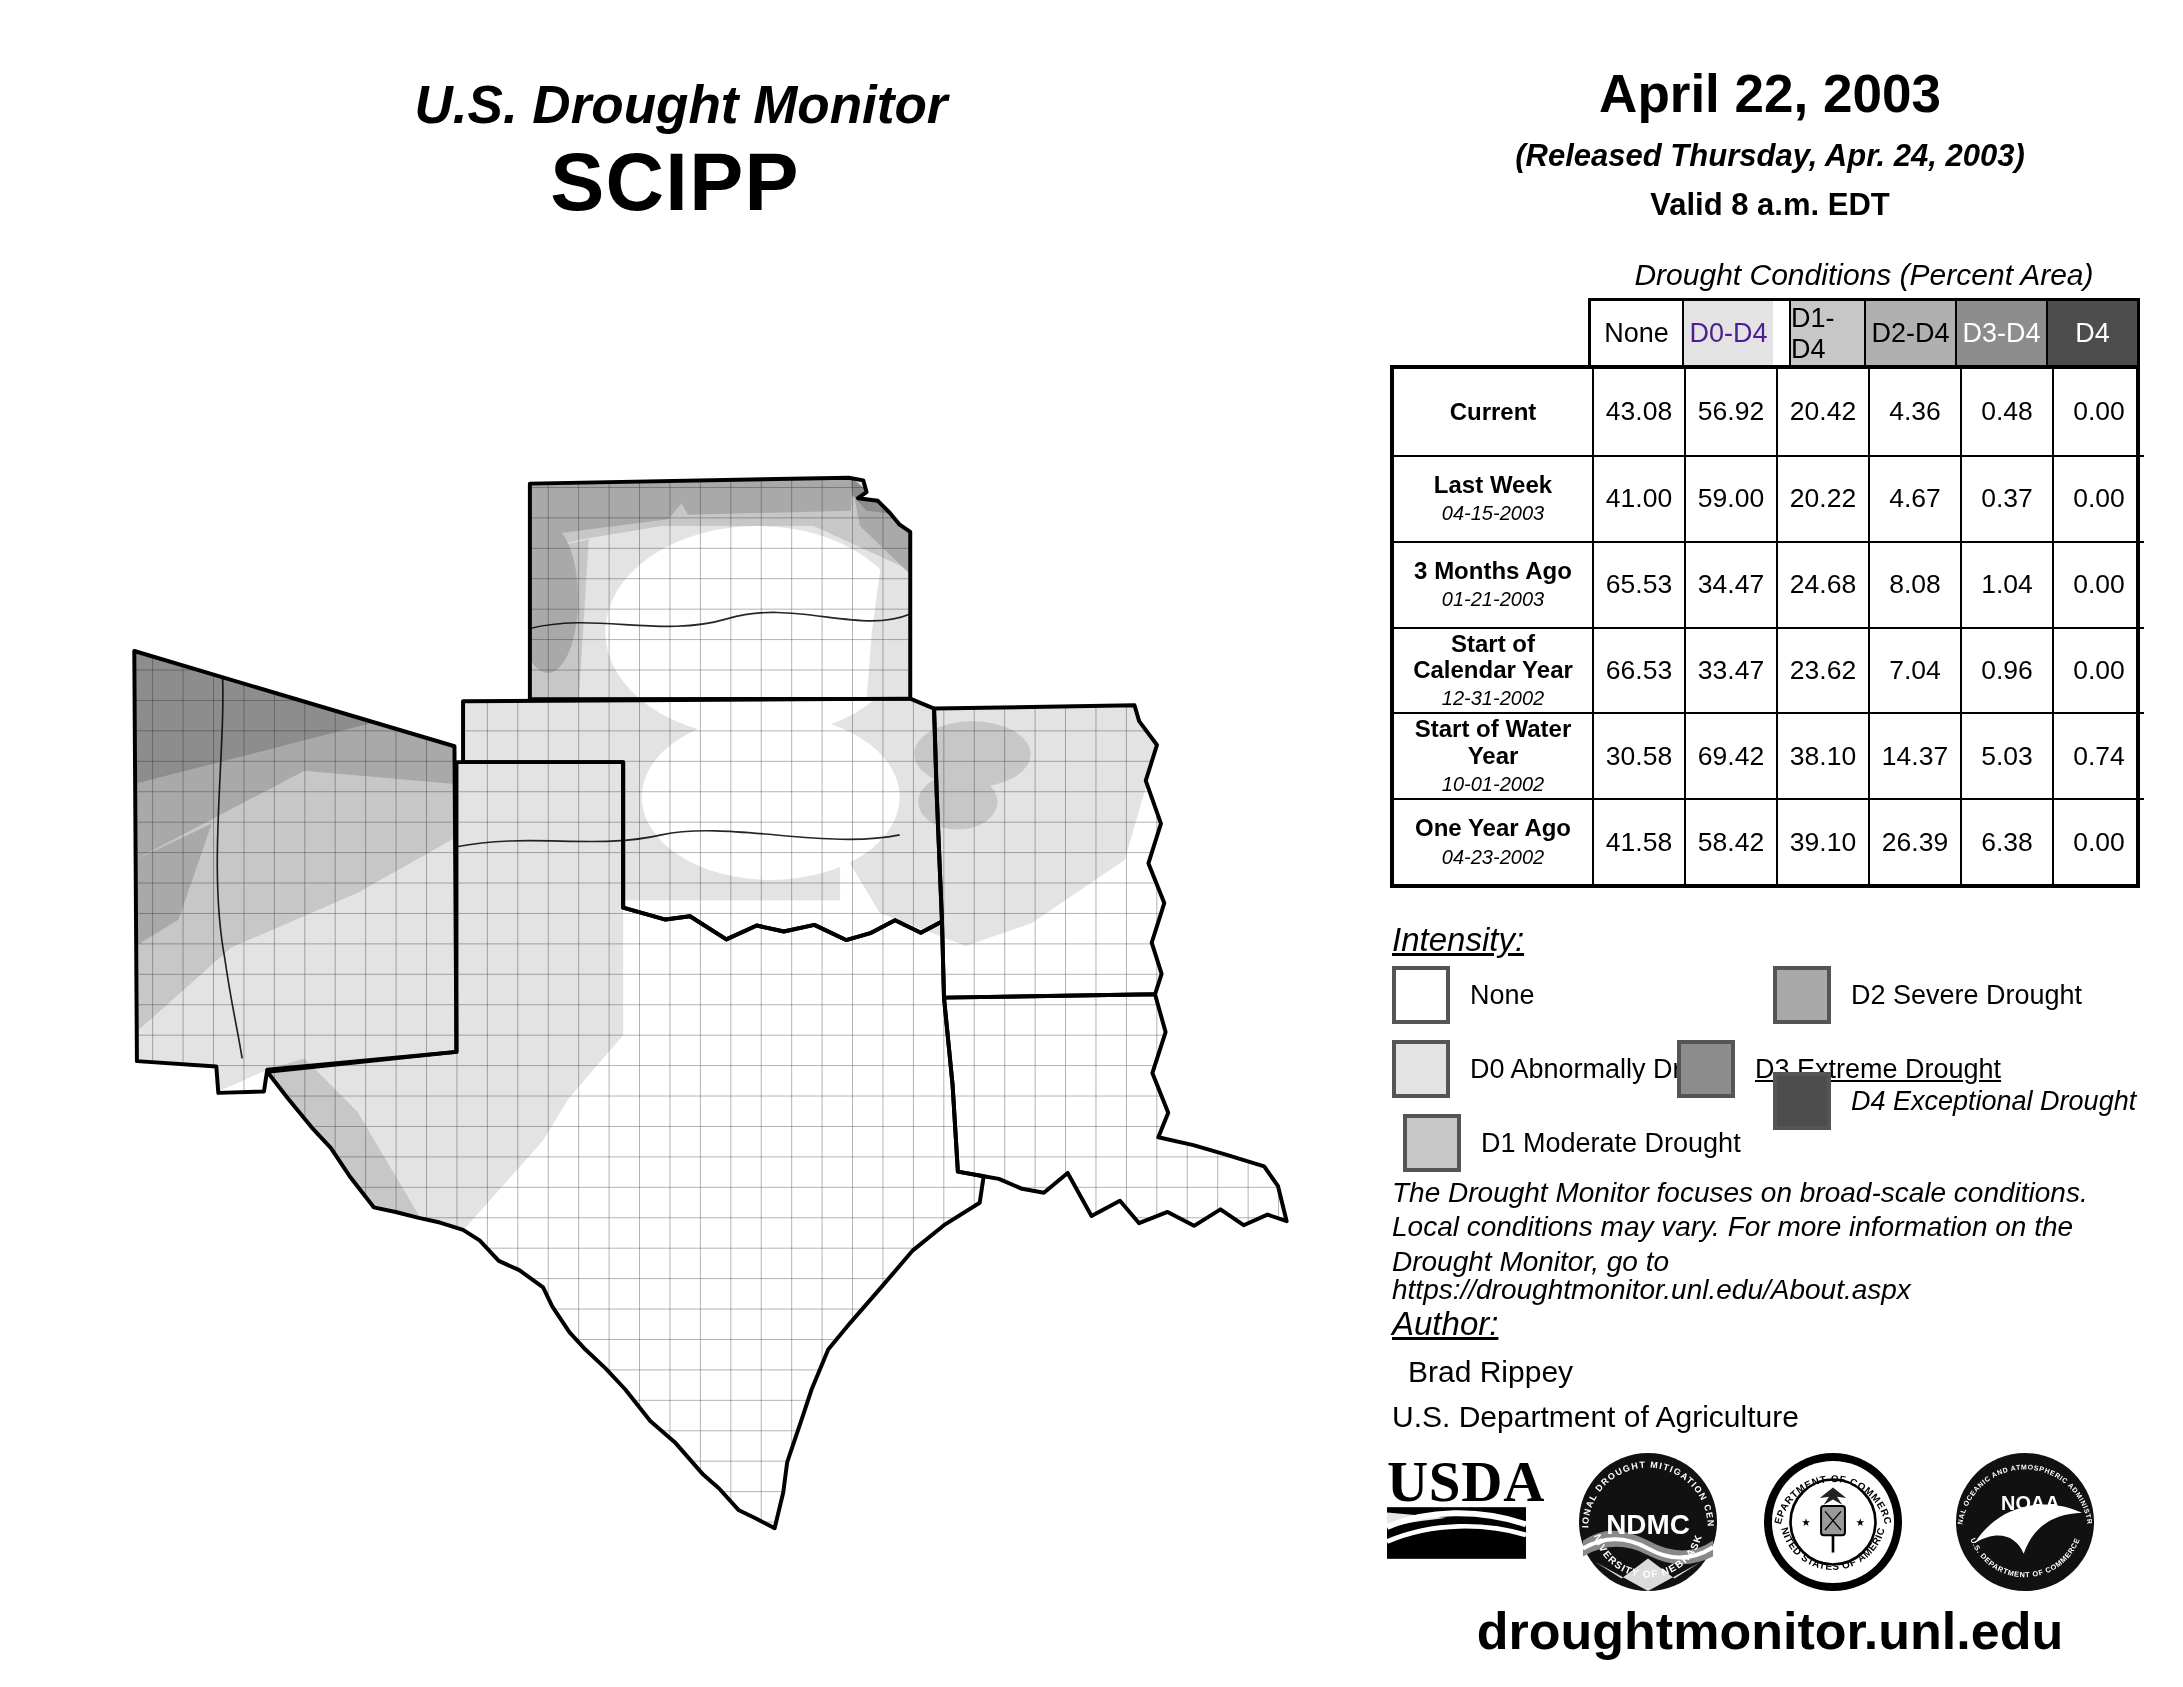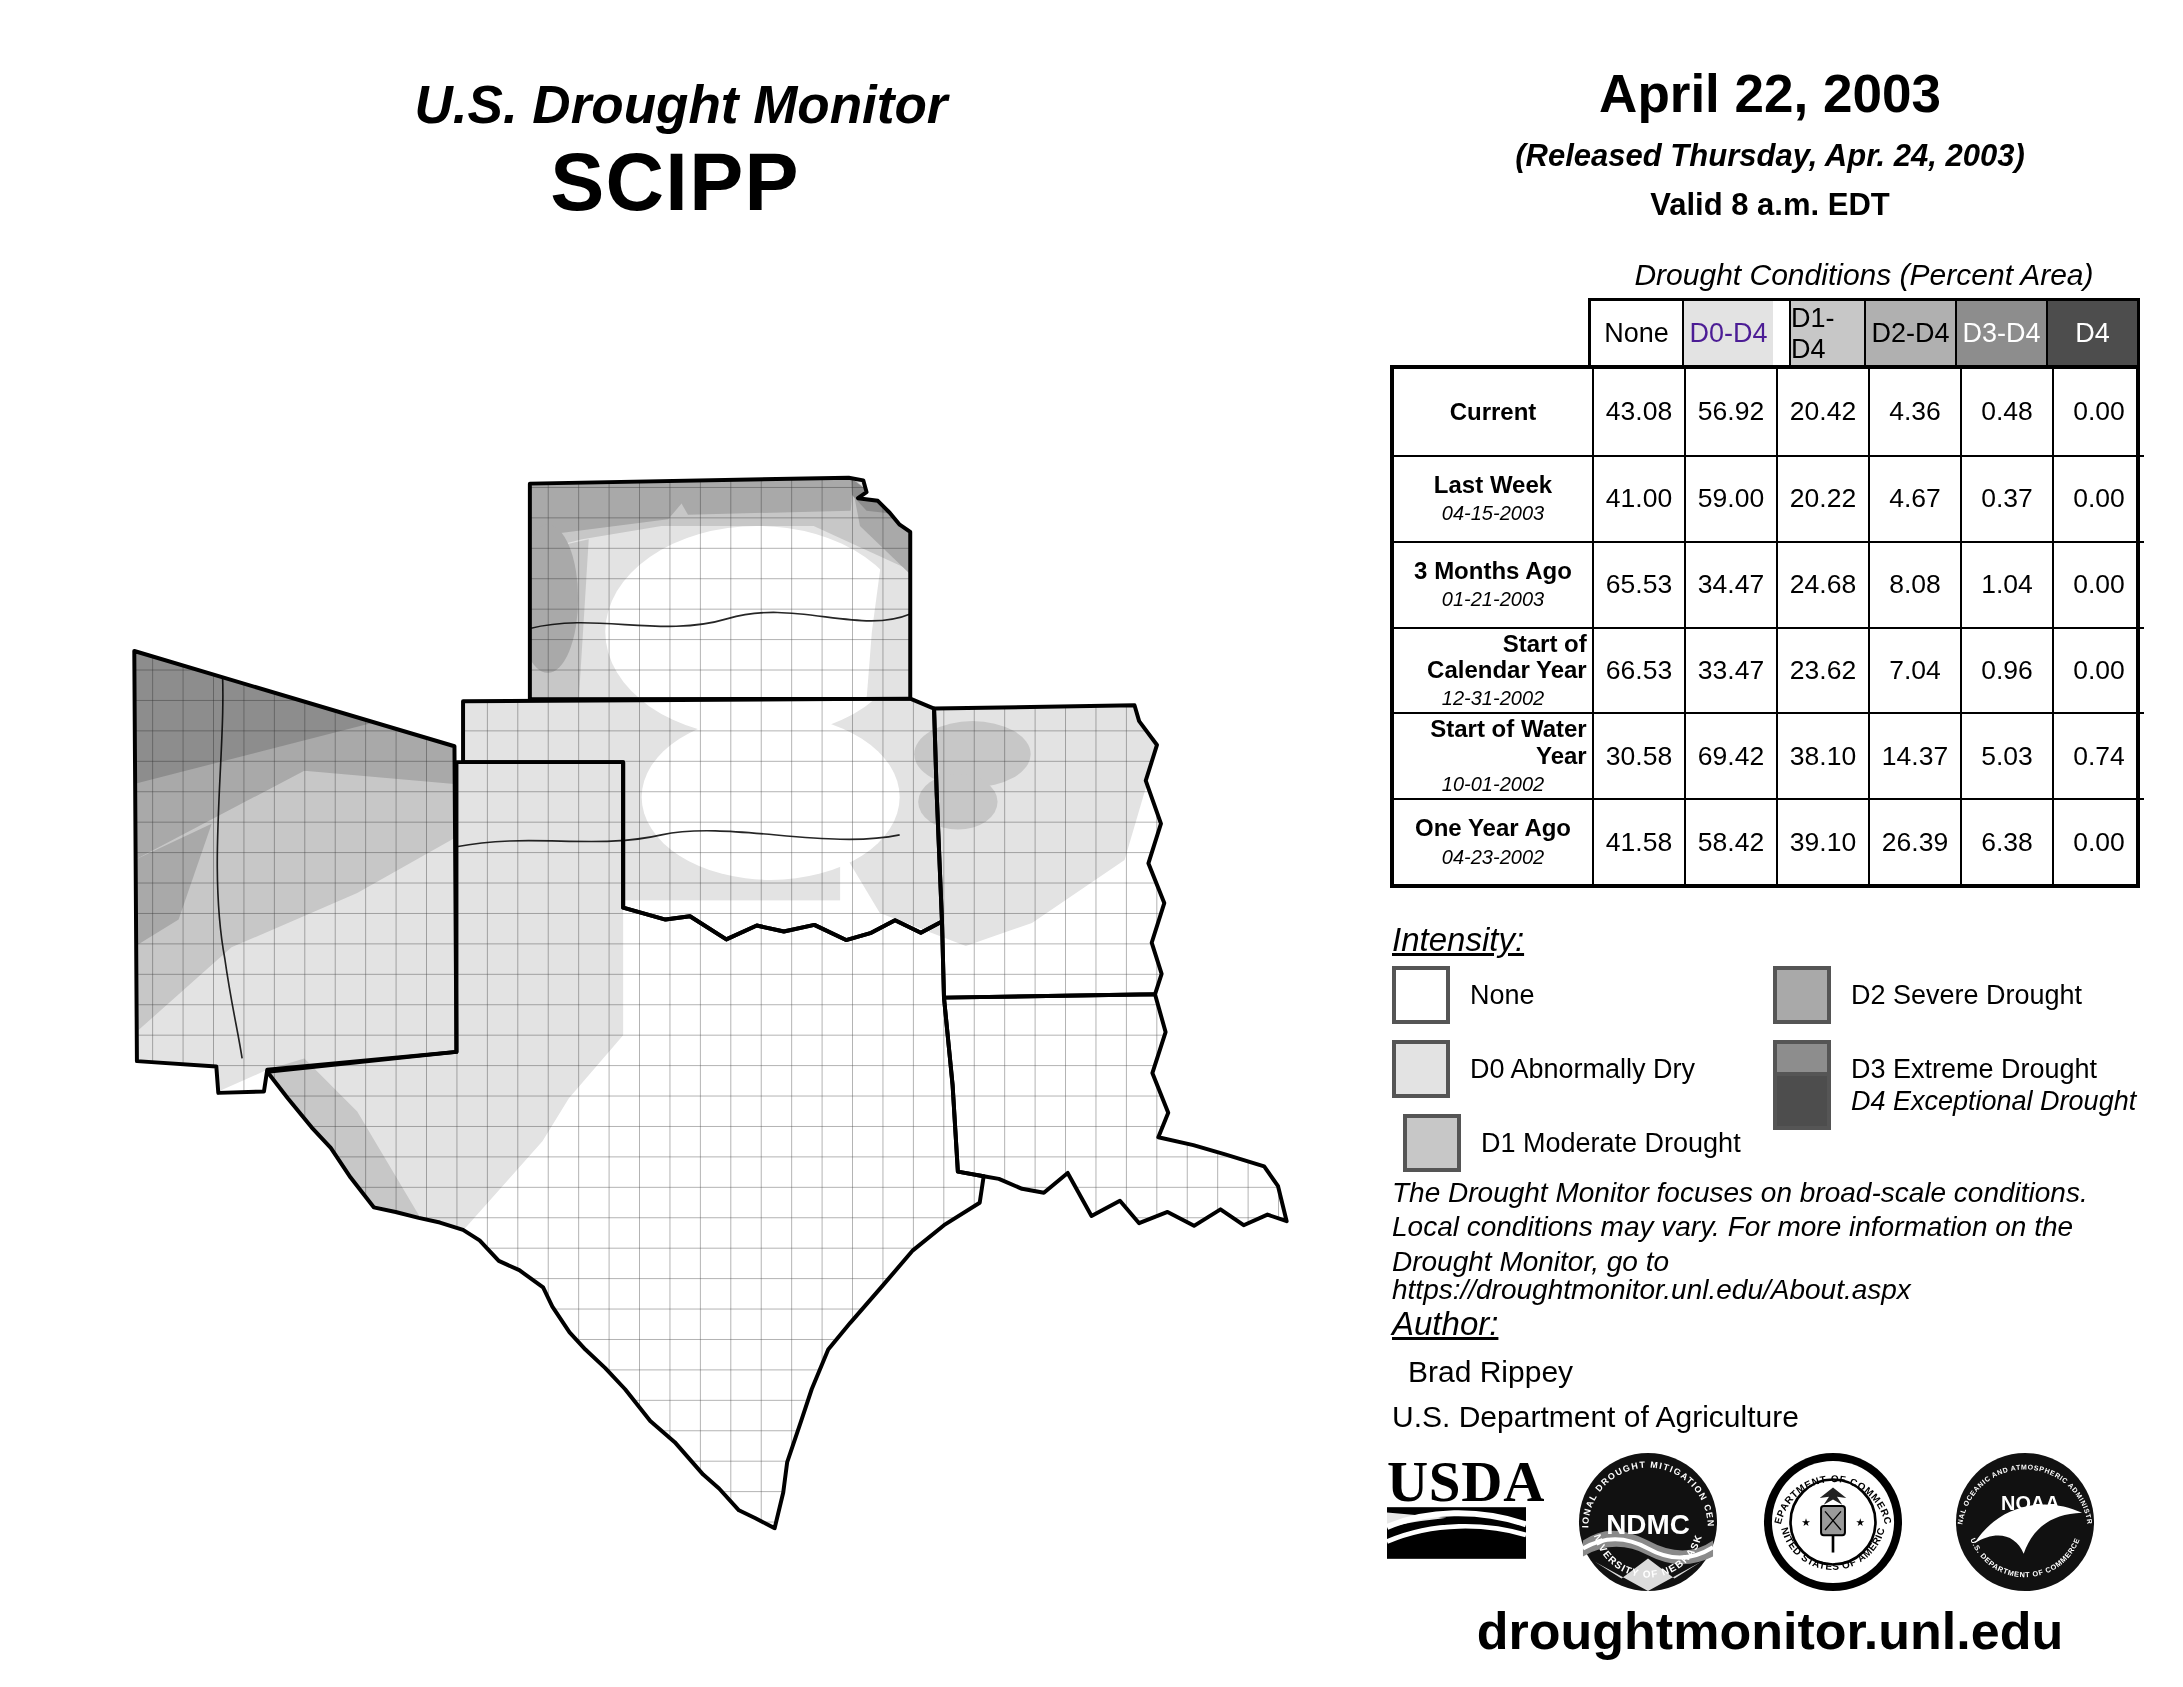--- a/index.html
+++ b/index.html
@@ -20,21 +20,21 @@
   .hcell{display:flex;align-items:center;justify-content:center;font-size:27px;
          border-left:2.6px solid #000;box-sizing:border-box;}
   .hcell:first-child{border-left:none;}
   #cond-body{left:1390px;top:365px;width:750px;height:523px;display:grid;
              grid-template-columns:198px repeat(6,92px);grid-auto-rows:1fr;
              border:4px solid #000;box-sizing:border-box;background:#fff;}
   .bcell{display:flex;flex-direction:column;align-items:center;justify-content:center;
          border-left:2.6px solid #000;border-top:2.6px solid #000;box-sizing:border-box;}
   .bcell.first-row{border-top:none;}
   .bcell.first-col{border-left:none;}
-  .rowlabel{font-size:24px;font-weight:bold;line-height:1.1;text-align:right;padding:0 5.3px;}
+  .rowlabel{font-size:24px;font-weight:bold;line-height:1.1;text-align:center;padding:0 5.3px;}
   .rowdate{font-size:20px;font-style:italic;margin-top:4px;}
   .val{font-size:26.5px;}
   
   #legend-title{left:1392px;top:921px;font-size:33px;font-style:italic;text-decoration:underline;}
   .lgrow{position:absolute;display:flex;align-items:center;}
   .swatch{width:58px;height:58px;border:4.6px solid #555;box-sizing:border-box;margin-right:20px;flex:none;}
   .lglabel{font-size:27px;white-space:nowrap;}
   
   .disc{left:1392px;width:787px;font-size:28px;font-style:italic;line-height:1.0;}
   #author-title{left:1392px;top:1305px;font-size:33px;font-style:italic;text-decoration:underline;}
@@ -292,21 +292,21 @@
         <div class="lglabel">D0 Abnormally Dry</div>
       </div>
       <div class="lgrow" style="left: 1392px; top: 1114px; padding-left: 11px;">
         <div class="swatch" style="background-color: rgb(199, 199, 199);"></div>
         <div class="lglabel">D1 Moderate Drought</div>
       </div>
       <div class="lgrow" style="left: 1773px; top: 966px;">
         <div class="swatch" style="background-color: rgb(169, 169, 169);"></div>
         <div class="lglabel">D2 Severe Drought</div>
       </div>
-      <div class="lgrow" style="left: 1773px; top: 1040px;">
+      <div class="lgrow" style="left: 1677px; top: 1040px; text-decoration: underline;">
         <div class="swatch" style="background-color: rgb(141, 141, 141);"></div>
         <div class="lglabel">D3 Extreme Drought</div>
       </div>
       <div class="lgrow" style="left: 1773px; top: 1072px; font-style: italic;">
         <div class="swatch" style="background-color: rgb(77, 77, 77);"></div>
         <div class="lglabel">D4 Exceptional Drought</div>
       </div>
     </div>
 
   <div class="abs disc" style="top:1179px">The Drought Monitor focuses on broad-scale conditions.</div>

